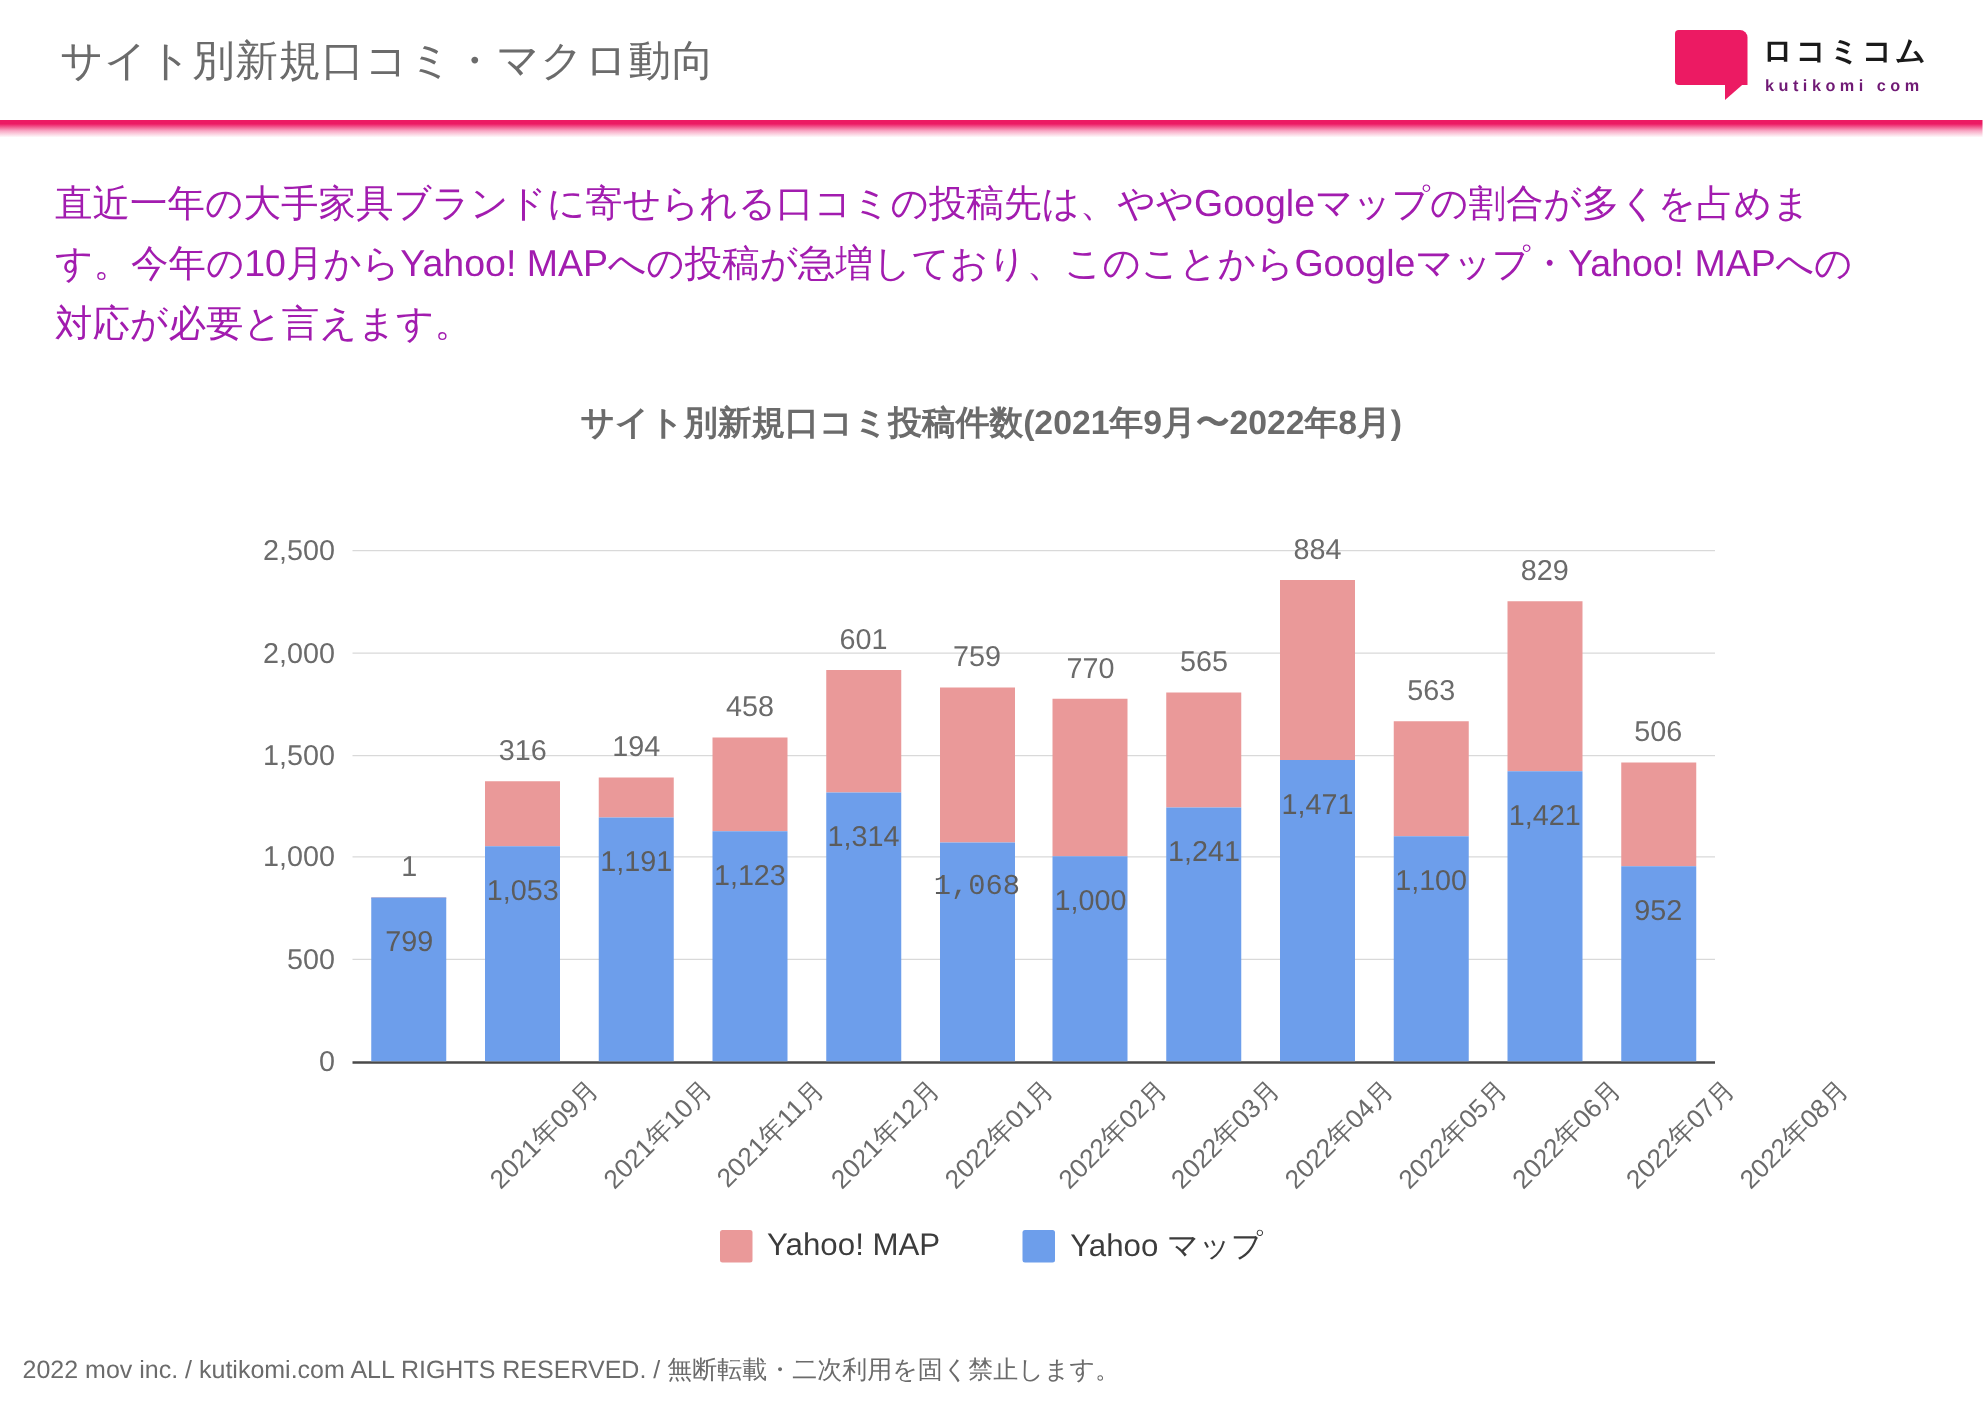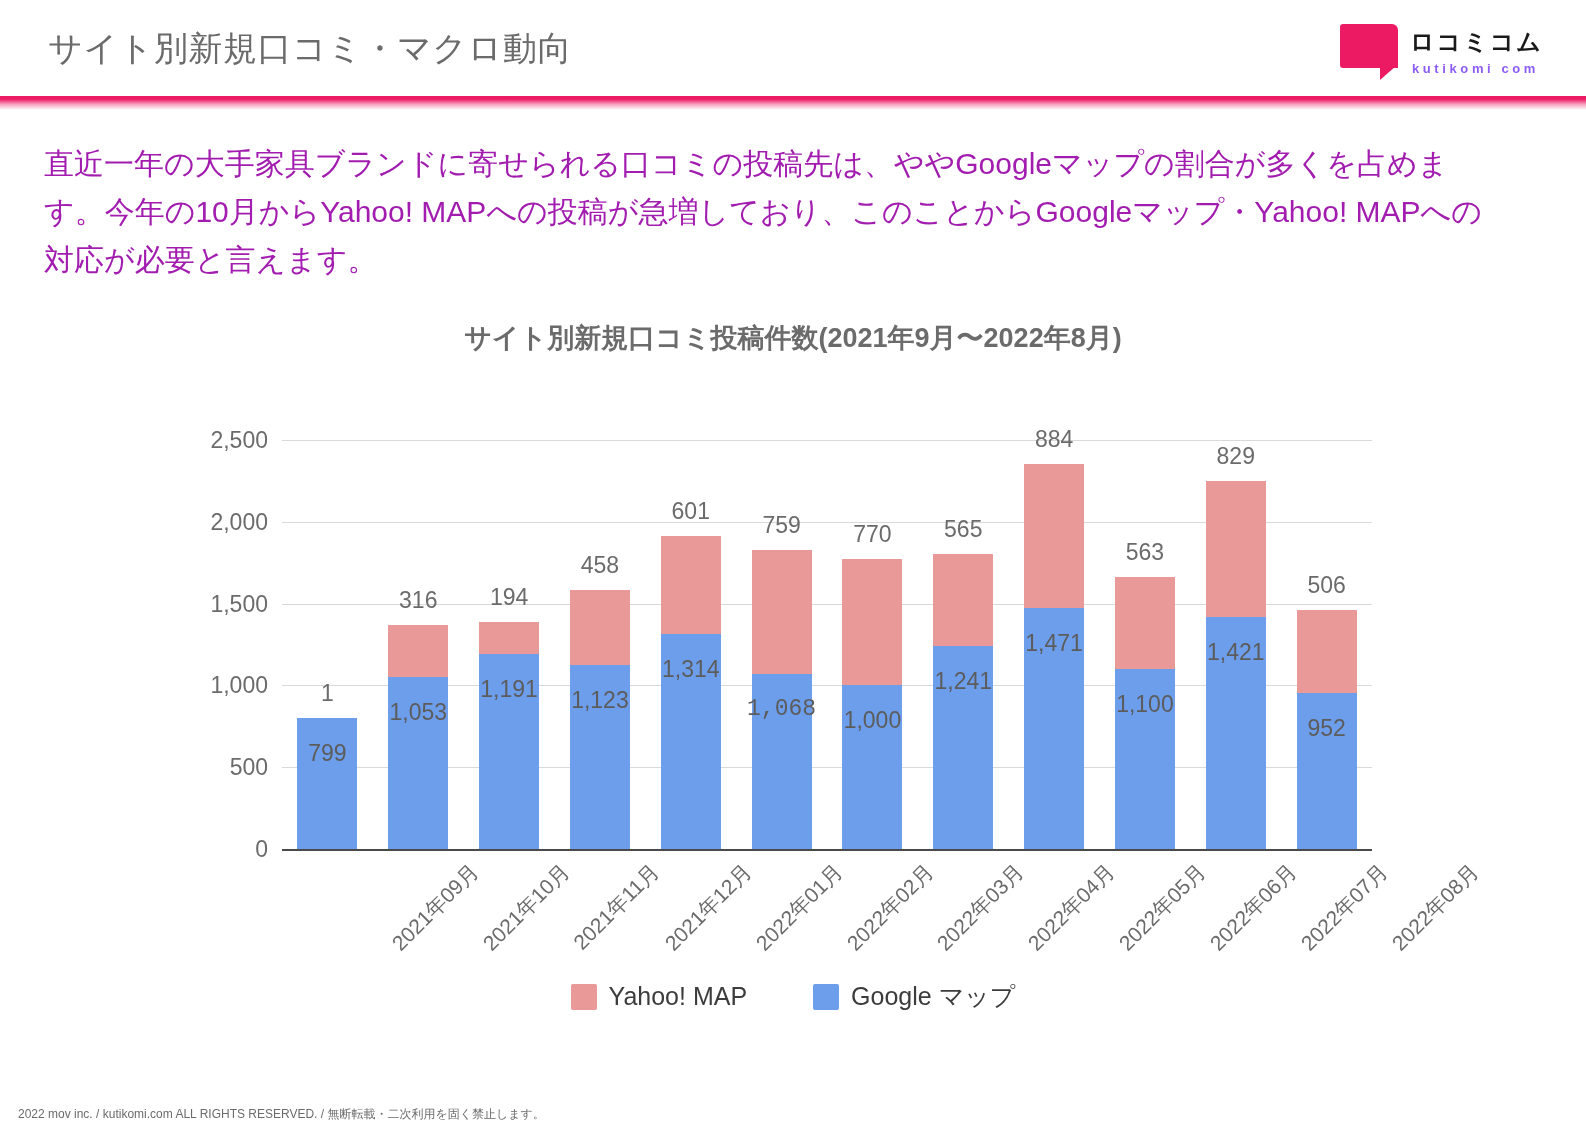--- a/index.html
+++ b/index.html
@@ -35,21 +35,21 @@
     border-left: 16px solid #ec1a63;
     border-bottom: 14px solid transparent;
   }
   #logo-word {
     position: absolute; left: 92px; top: 4px;
     font-size: 24px; font-weight: 700; color: #1a1a1a;
     letter-spacing: 2px; line-height: 36px;
   }
   #logo-sub {
     position: absolute; left: 94px; top: 41px;
-    font-size: 13px; font-weight: 700; color: #8b5cf6;
+    font-size: 13px; font-weight: 700; color: #701a75;
     letter-spacing: 3.6px;
   }
   #header-rule {
     position: absolute; left: 0; top: 96px; width: 1586px; height: 14px;
     background: linear-gradient(to bottom, #ec1a63 0%, #ec1a63 22%, #f8a8c4 62%, #ffffff 100%);
   }
 
   
   #lead {
     position: absolute; left: 44px; top: 140px; width: 1460px;
@@ -106,21 +106,21 @@
     position: absolute; left: 0; top: 660px; width: 1586px;
     display: flex; justify-content: center; align-items: center; gap: 66px;
   }
   .legend-item { display: flex; align-items: center; gap: 12px; }
   .legend-swatch { width: 26px; height: 26px; border-radius: 2px; }
   .legend-label { font-size: 25px; color: #3c3c3c; }
 
   
   #footer {
     position: absolute; left: 18px; top: 1082px;
-    font-size: 12px; color: #6b6b6b; margin-top: 24px;
+    font-size: 20px; color: #6b6b6b;
   }
 </style>
 </head>
 <body>
 
 <div id="header">
   <div id="page-title">サイト別新規口コミ・マクロ動向</div>
 
   <div id="logo">
     <div class="logo-bubble"></div>
@@ -243,18 +243,18 @@
       </div>
   </div>
 
   <div id="legend">
       <div class="legend-item">
         <div class="legend-swatch" style="background: rgb(234, 153, 153);"></div>
         <div class="legend-label">Yahoo! MAP</div>
       </div>
       <div class="legend-item">
         <div class="legend-swatch" style="background: rgb(109, 158, 235);"></div>
-        <div class="legend-label">Google マップ</div>
+        <div class="legend-label">Yahoo マップ</div>
       </div>
     </div>
 </div>
 
 <div id="footer">2022 mov inc. / kutikomi.com ALL RIGHTS RESERVED. / 無断転載・二次利用を固く禁止します。</div>
 
 </body></html>

